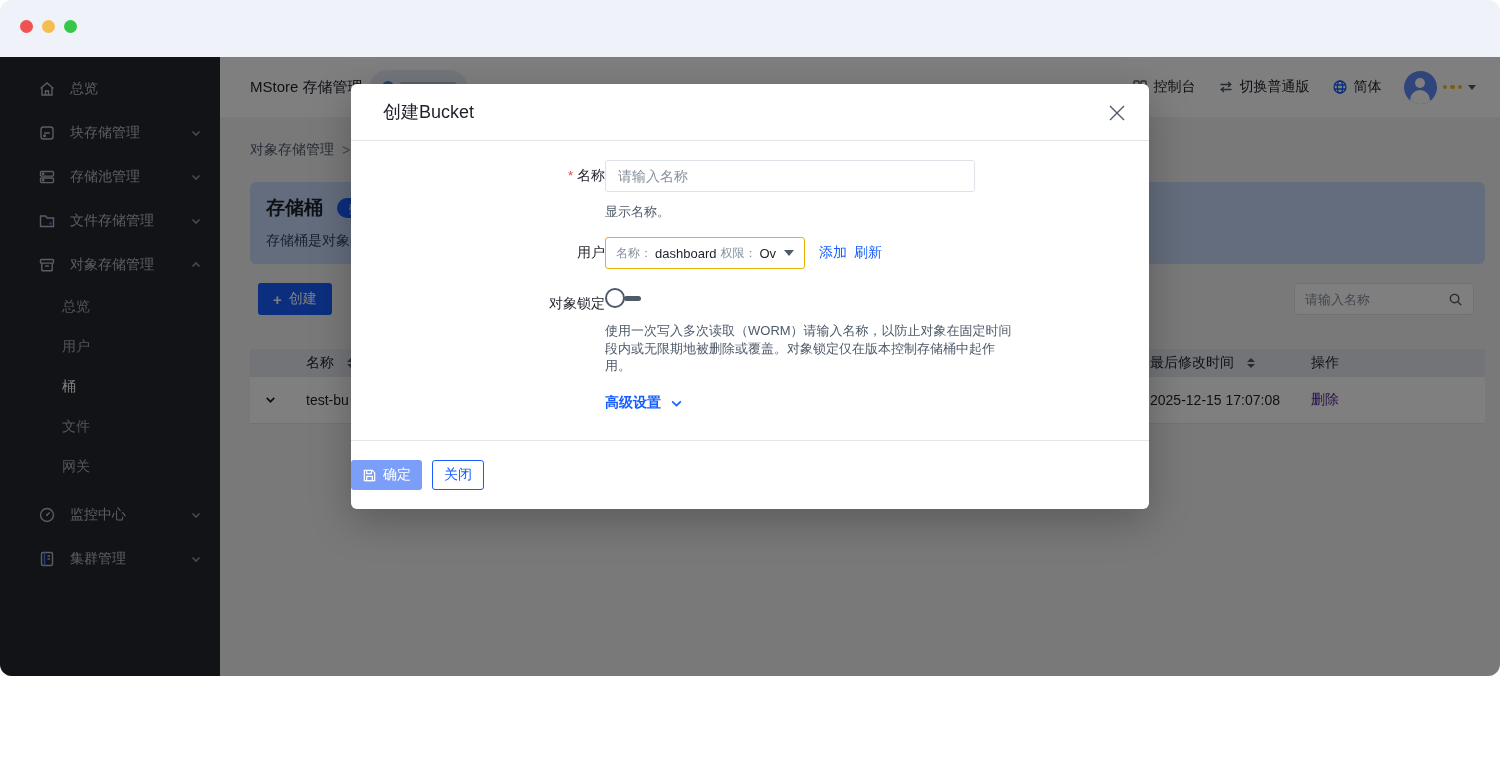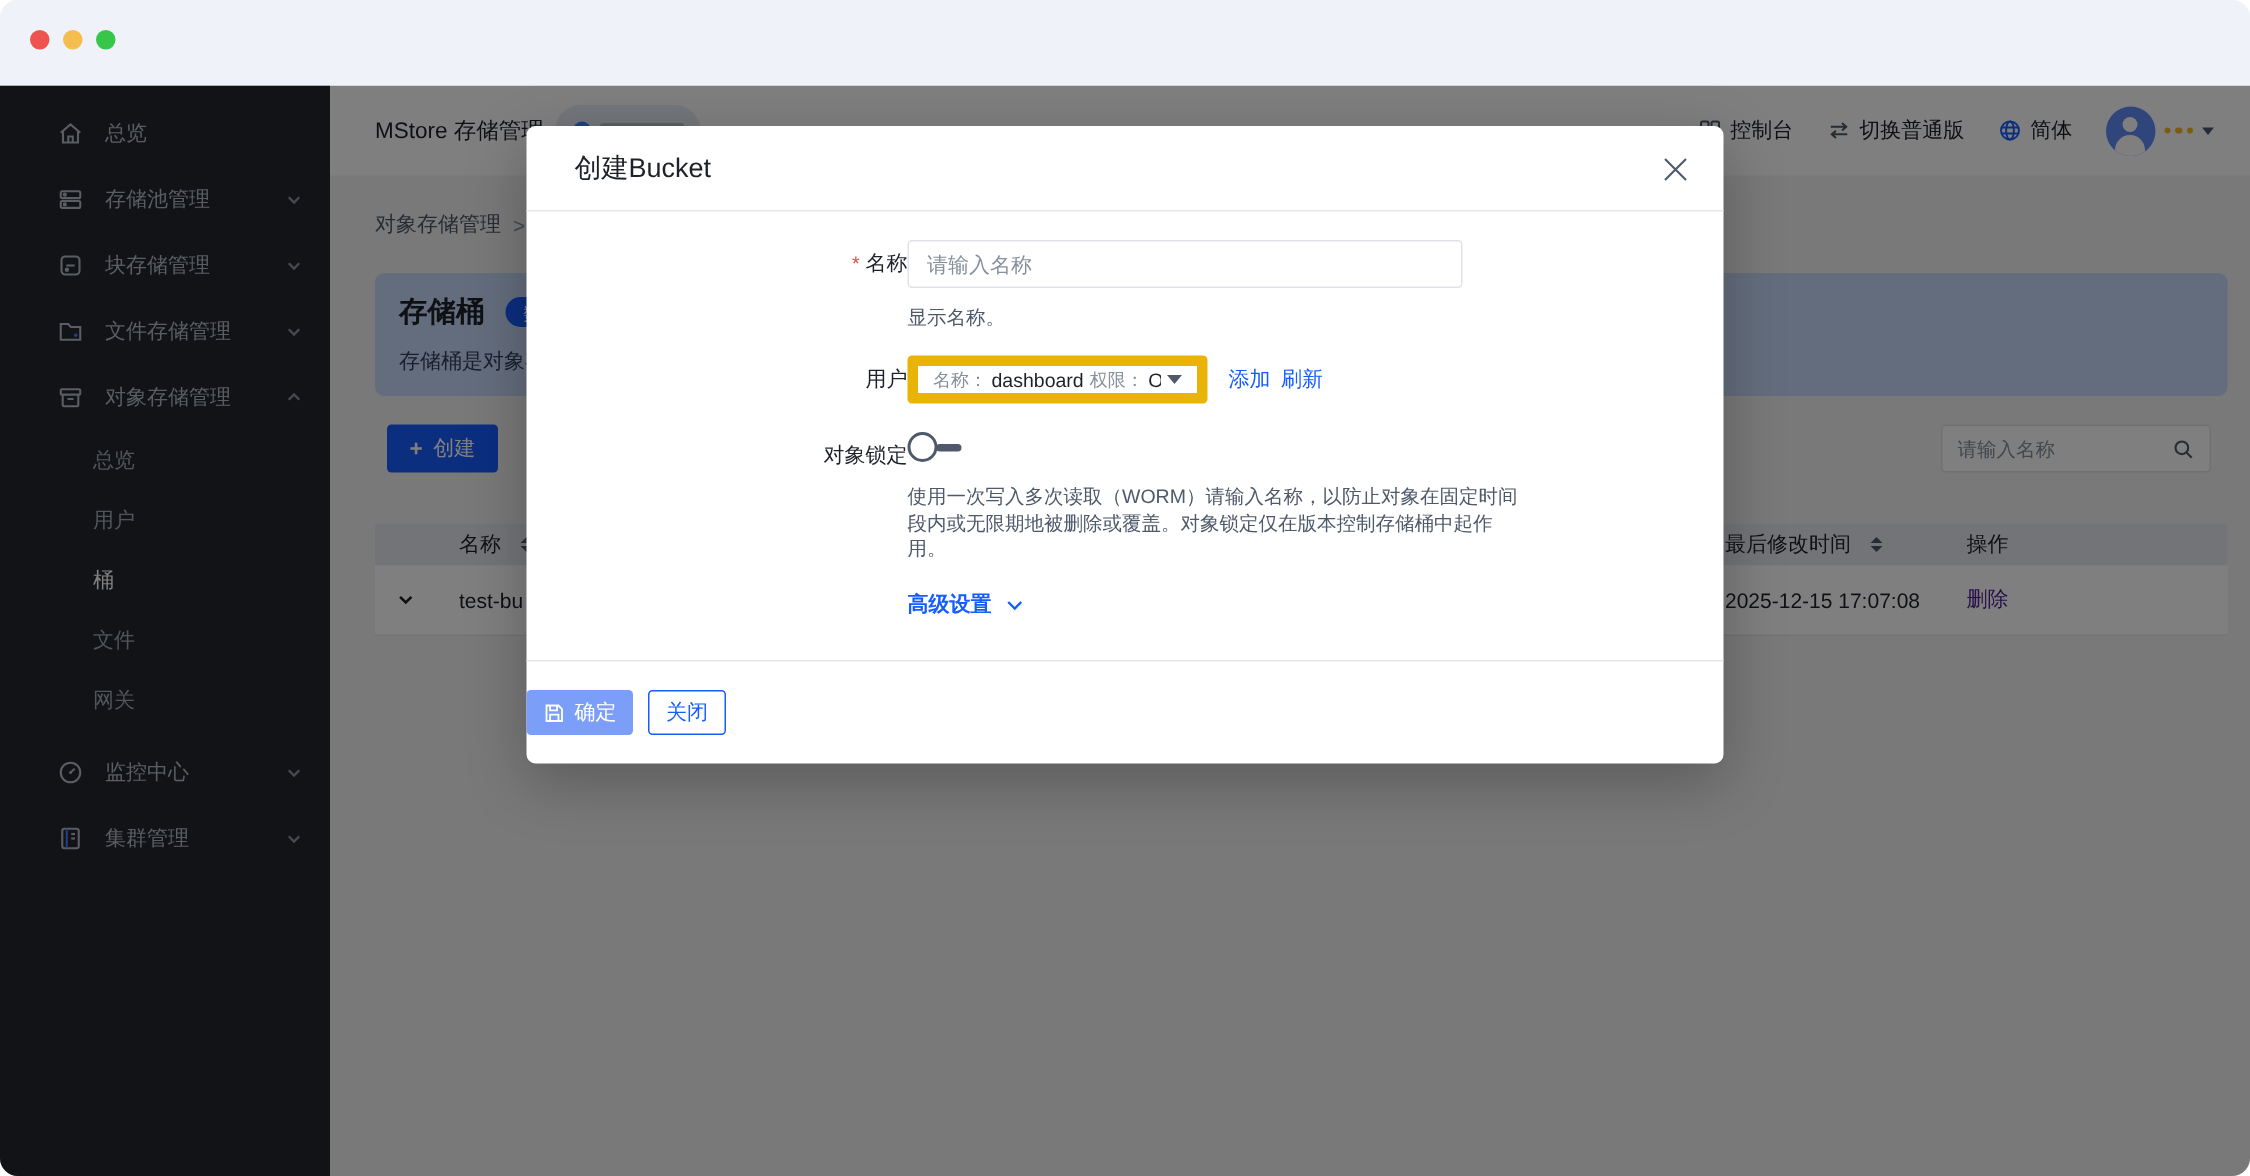--- a/index.html
+++ b/index.html
@@ -1,17 +1,17 @@
 <!DOCTYPE html>
 <html><head>
 <meta charset="utf-8">
 <style>
   * { margin:0; padding:0; box-sizing:border-box; }
   html,body { width:1500px; height:784px; background:#ffffff; font-family:"Liberation Sans", sans-serif; }
-  .window { position:relative; width:1500px; height:784px; border-radius:12px; overflow:hidden; background:#f2f3f5; }
+  .window { position:relative; width:1500px; height:676px; border-radius:12px; overflow:hidden; background:#f2f3f5; }
 
   
   .titlebar { position:absolute; top:0; left:0; right:0; height:57px; background:#eff3f9; z-index:200; }
   .traffic { position:absolute; top:20px; width:13px; height:13px; border-radius:50%; }
   .t-red   { left:20px;  background:#ee5350; }
   .t-yel   { left:42px;  background:#f5bd4f; }
   .t-grn   { left:64px;  background:#37c649; }
 
   
   .sidebar { position:absolute; top:57px; left:0; width:220px; bottom:0; background:#22262e; z-index:1; padding-top:10px; }
@@ -77,21 +77,21 @@
   .m-body { flex:1; padding-top:19px; overflow:hidden; }
   .form-row { display:flex; margin-bottom:0; }
   .f-label { flex:0 0 254px; text-align:right; font-size:14px; color:#1d2129; padding-top:7px; white-space:nowrap; }
   .f-label .req { color:#f53f3f; margin-right:4px; font-size:13px; }
   .f-control { flex:1; }
   .inp { width:370px; height:32px; border:1px solid #dfe2e8; border-radius:3px; padding:0 12px; font-size:14px; color:#1d2129; outline:none; font-family:inherit; }
   .inp::placeholder { color:#86909c; }
   .hint { margin-top:11px; font-size:13px; color:#4e5969; }
   .row-user { margin-top:16px; }
   .user-line { display:flex; align-items:center; gap:14px; }
-  .select { width:200px; height:32px; border:7px solid #eab308; border-radius:3px; display:flex; align-items:center; padding:0 10px; cursor:pointer; background:#fff; }
+  .select { width:200px; height:32px; border:1px solid #eab308; border-radius:3px; display:flex; align-items:center; padding:0 10px; cursor:pointer; background:#fff; }
   .select .sl-k { font-size:12px; color:#86909c; }
   .select .sl-v { font-size:13px; color:#1d2129; margin:0 4px 0 3px; }
   .select .sl-v2 { font-size:13px; color:#1d2129; margin-left:3px; flex:1; overflow:hidden; white-space:nowrap; }
   .select .sl-caret { width:0;height:0;border-left:5px solid transparent;border-right:5px solid transparent;border-top:6px solid #4e5969; margin-left:4px; }
   .m-link { color:#165dff; font-size:14px; cursor:pointer; text-decoration:none; }
   .user-links { display:flex; gap:7px; }
   .row-lock { margin-top:19px; }
   .toggle { position:relative; width:38px; height:20px; cursor:pointer; }
   .toggle .knob { position:absolute; left:0; top:0; width:20px; height:20px; border:2px solid #4e5969; border-radius:50%; background:#fff; }
   .toggle .bar { position:absolute; left:19px; top:8px; width:17px; height:5px; border-radius:3px; background:#4e5969; }
@@ -120,42 +120,42 @@
             <path d="M2.5 8.5 L9 3 L15.5 8.5"></path>
             <path d="M4 7.5 V15 H14 V7.5"></path>
             <path d="M7.5 15 V11 H10.5 V15"></path>
           </svg>
       </span>
       <span class="lbl">总览</span>
     </div>
     <div class="side-item">
       <span class="ic">
         <svg class="icon" viewBox="0 0 18 18" width="18" height="18" fill="none" stroke="#b4bac4" stroke-width="1.4">
+            <rect x="3" y="3" width="12" height="12" rx="2.5"></rect>
+            <path d="M6.2 9 H11.8"></path>
+            <circle cx="6.6" cy="11.8" r="0.8" fill="#b4bac4"></circle>
+          </svg>
+      </span>
+      <span class="lbl">块存储管理</span>
+      <span class="chev">
+        <svg class="icon" viewBox="0 0 12 12" width="12" height="12" fill="none" stroke="currentColor" stroke-width="1.6">
+            <path d="M2.5 4.5 L6 8 L9.5 4.5"></path>
+          </svg>
+      </span>
+    </div>
+    <div class="side-item">
+      <span class="ic">
+        <svg class="icon" viewBox="0 0 18 18" width="18" height="18" fill="none" stroke="#b4bac4" stroke-width="1.4">
             <rect x="2.5" y="3.5" width="13" height="4.6" rx="1"></rect>
             <rect x="2.5" y="10" width="13" height="4.6" rx="1"></rect>
             <circle cx="5.2" cy="5.8" r="0.7" fill="#b4bac4"></circle>
             <circle cx="5.2" cy="12.3" r="0.7" fill="#b4bac4"></circle>
           </svg>
       </span>
       <span class="lbl">存储池管理</span>
-      <span class="chev">
-        <svg class="icon" viewBox="0 0 12 12" width="12" height="12" fill="none" stroke="currentColor" stroke-width="1.6">
-            <path d="M2.5 4.5 L6 8 L9.5 4.5"></path>
-          </svg>
-      </span>
-    </div>
-    <div class="side-item">
-      <span class="ic">
-        <svg class="icon" viewBox="0 0 18 18" width="18" height="18" fill="none" stroke="#b4bac4" stroke-width="1.4">
-            <rect x="3" y="3" width="12" height="12" rx="2.5"></rect>
-            <path d="M6.2 9 H11.8"></path>
-            <circle cx="6.6" cy="11.8" r="0.8" fill="#b4bac4"></circle>
-          </svg>
-      </span>
-      <span class="lbl">块存储管理</span>
       <span class="chev">
         <svg class="icon" viewBox="0 0 12 12" width="12" height="12" fill="none" stroke="currentColor" stroke-width="1.6">
             <path d="M2.5 4.5 L6 8 L9.5 4.5"></path>
           </svg>
       </span>
     </div>
     <div class="side-item">
       <span class="ic">
         <svg class="icon" viewBox="0 0 18 18" width="18" height="18" fill="none" stroke="#b4bac4" stroke-width="1.4">
             <path d="M2.5 4 H7.5 L9.2 6 H15.5 V14.5 H2.5 Z"></path>

